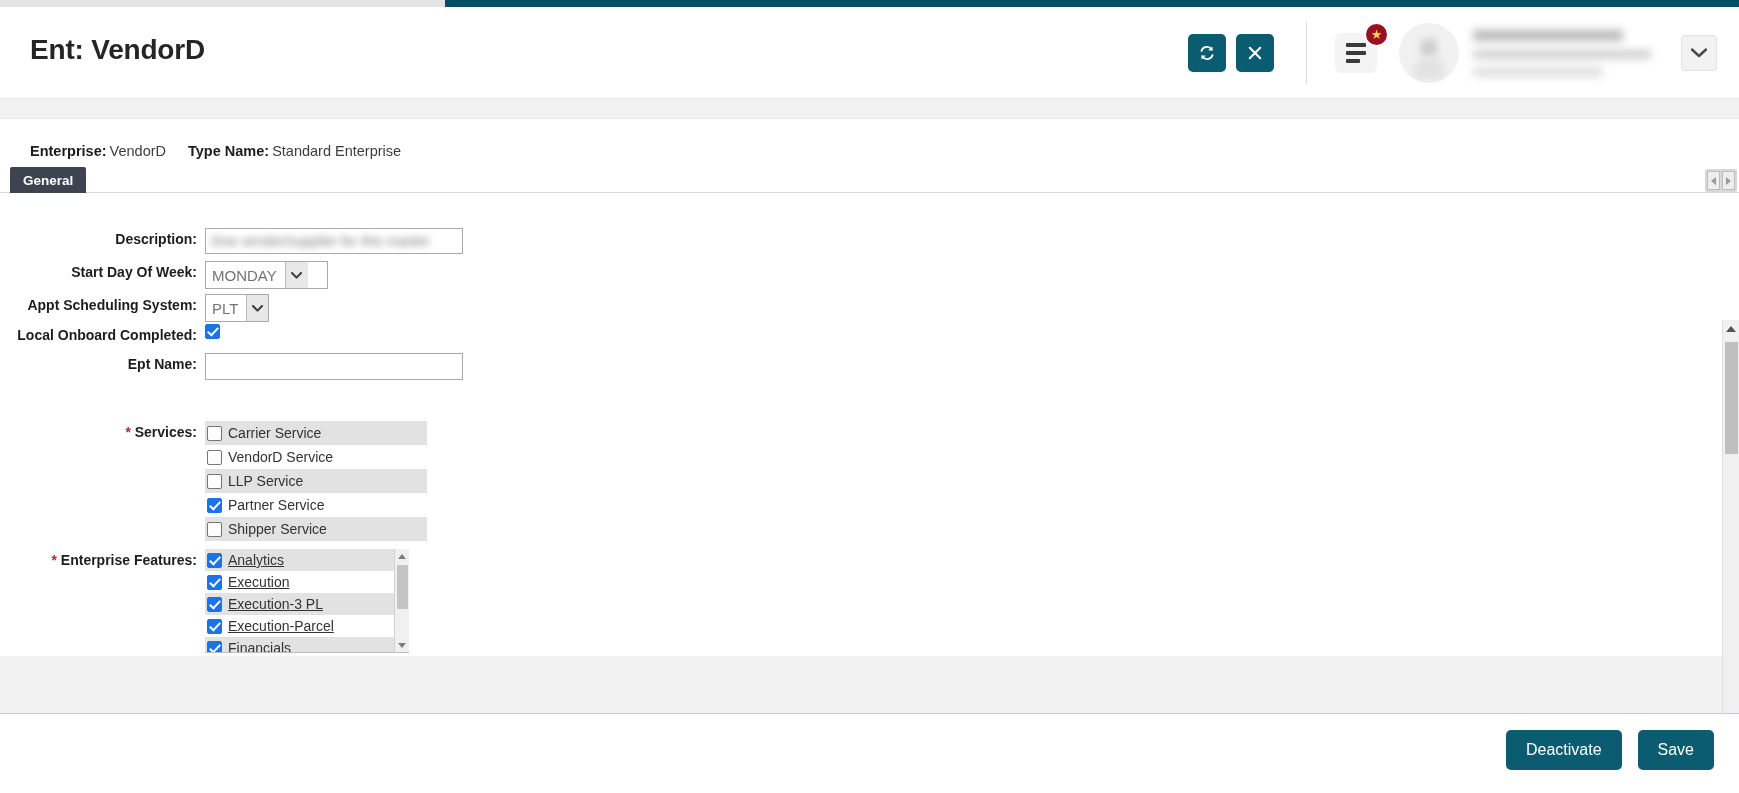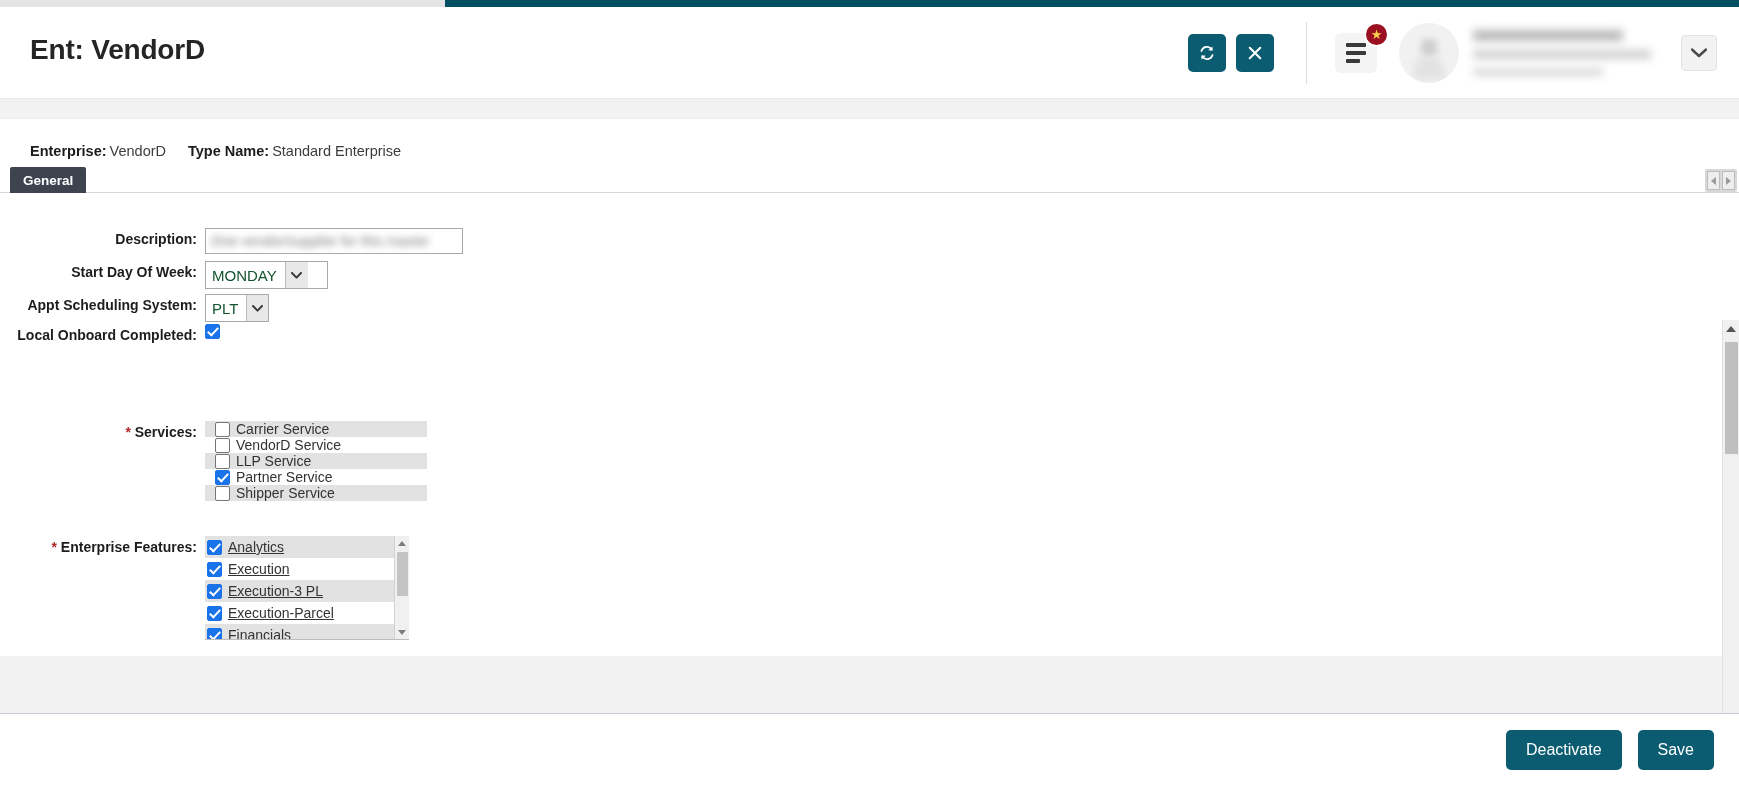--- a/index.html
+++ b/index.html
@@ -185,21 +185,21 @@
     font-size: 14px; color: #7c7c7c; white-space: nowrap;
     filter: blur(3.5px);
   }
 
   .selwrap {
     display: flex; height: 28px; border: 1px solid #a9a9a9; background: #ffffff;
     align-items: stretch; cursor: pointer;
   }
   .selwrap .selval {
     display: flex; align-items: center; padding: 0 8px 0 6px;
-    font-size: 15px; color: #14532d; white-space: nowrap;
+    font-size: 15px; color: #737373; white-space: nowrap;
   }
   .selwrap .selarrow {
     width: 23px; background: #e8e8e8; border-left: 1px solid #bcbcbc;
     display: flex; align-items: center; justify-content: center;
   }
 
   .cbx {
     -webkit-appearance: none; appearance: none;
     width: 15px; height: 15px; margin: 0;
     border: 1px solid #767676; background: #ffffff;
@@ -210,21 +210,21 @@
     content: ""; position: absolute; left: 4px; top: 0px;
     width: 4px; height: 9px; border: solid #ffffff;
     border-width: 0 2px 2px 0; transform: rotate(43deg);
   }
 
   .list {
     width: 222px; border: none; position: relative;
   }
   .list .item {
     display: flex; align-items: center; gap: 6px;
-    height: 16px; padding-left: 10px;
+    height: 24px; padding-left: 2px;
     font-size: 14px; color: #333333;
   }
   .list .item:nth-child(odd) { background: #e2e2e2; }
   .list .item:nth-child(even) { background: #ffffff; }
 
   .featbox {
     position: relative; width: 204px; height: 104px;
     overflow: hidden; border-bottom: 1px solid #bdbdbd;
   }
   .featbox .item {
@@ -388,20 +388,24 @@
               </svg>
           </div>
         </div>
       </div>
 
       <div class="frow" style="top:122px;">
         <div class="flabel">Local Onboard Completed:</div>
         <input type="checkbox" class="cbx" checked="" style="">
       </div>
 
+      <div class="frow" style="top:151px;">
+        <div class="flabel">Ept Name:</div>
+        <input type="text" class="txtinput" style="width: 258px; height: 27px;" placeholder="">
+      </div>
 
 
       <div class="frow" style="top:219px;">
         <div class="flabel">
           <span class="req">*</span>
           <span>Services:</span>
         </div>
         <div class="list">
           <div class="item">
             <input type="checkbox" class="cbx" style="">
@@ -419,21 +423,21 @@
             <input type="checkbox" class="cbx" checked="" style="">
             <span>Partner Service</span>
           </div>
           <div class="item">
             <input type="checkbox" class="cbx" style="">
             <span>Shipper Service</span>
           </div>
         </div>
       </div>
 
-      <div class="frow" style="top:334px;">
+      <div class="frow" style="top:347px;">
         <div class="flabel">
           <span class="req">*</span>
           <span>Enterprise Features:</span>
         </div>
         <div class="featbox">
           <div class="item">
             <input type="checkbox" class="cbx" checked="" style="">
             <span>Analytics</span>
           </div>
           <div class="item">

